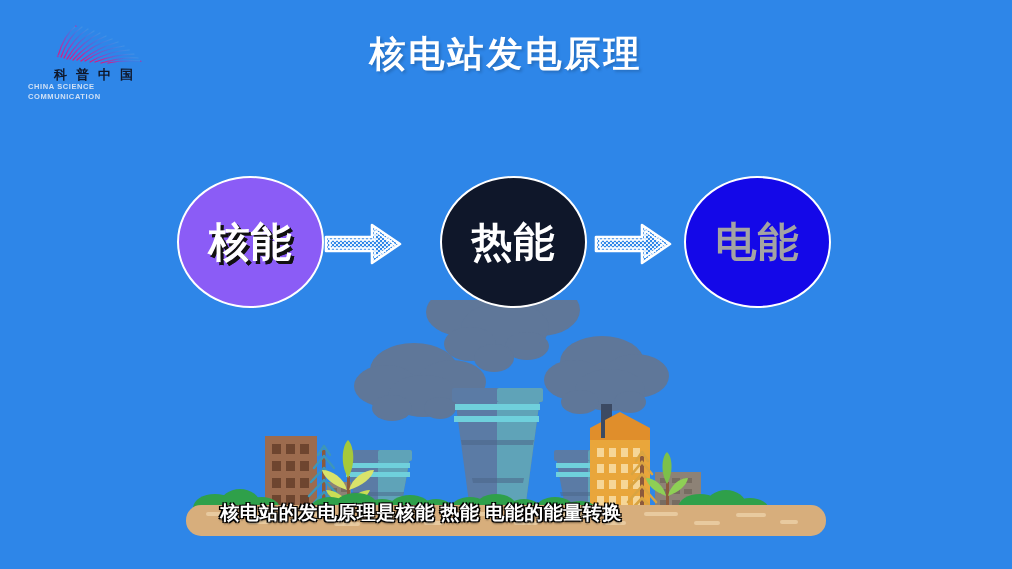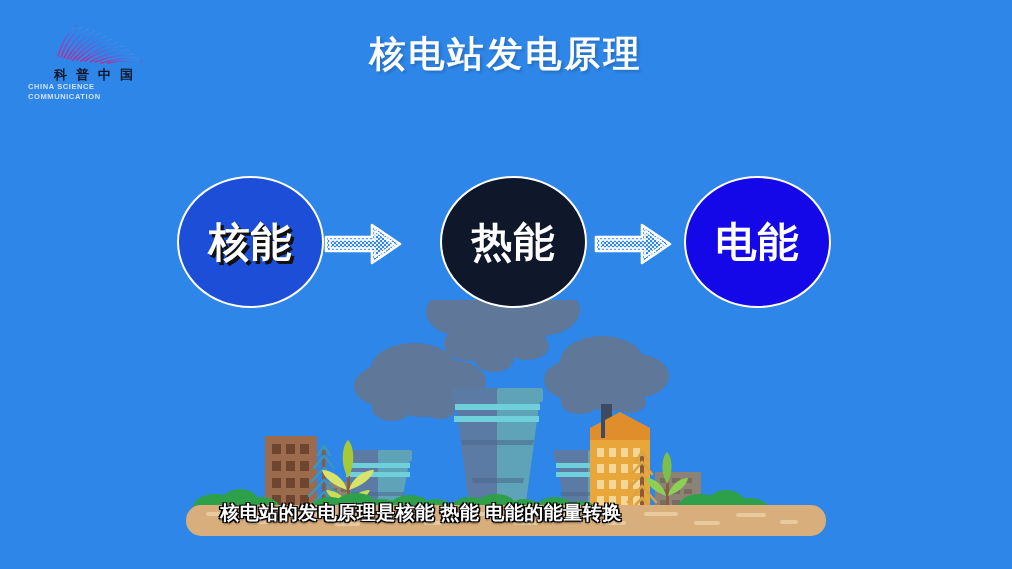--- a/index.html
+++ b/index.html
@@ -29,26 +29,26 @@
   }
 
   
   #flow { position:absolute; left:0; top:176px; width:1012px; height:150px; }
 
   .node { position:absolute; top:0; width:147px; height:132px;
           border-radius:50%; border:2.5px solid #FFFFFF;
           display:flex; align-items:center; justify-content:center; }
   .node .lbl { font-size:41px; font-weight:700; letter-spacing:1px; white-space:nowrap; }
 
-  #node-nuclear { left:177px; background:#1d4ed8; }
+  #node-nuclear { left:177px; background:#8b5cf6; }
   #node-nuclear .lbl { color:#FFFFFF; text-shadow:3px 3px 0 #111111, 3px 3px 0 #111; }
   #node-thermal { left:440px; background:#0f172a; }
   #node-thermal .lbl { color:#FFFFFF; }
   #node-electric{ left:684px; background:#1408E8; }
-  #node-electric .lbl { color:#ffffff; }
+  #node-electric .lbl { color:#a3a3a3; }
 
   .arrow { position:absolute; top:44px; width:82px; height:48px; }
 
   #arrow-1 { left:322px; }
   #arrow-2 { left:592px; }
 
   
   #scene { position:absolute; left:0; top:300px; width:1012px; height:269px; }
 
   

